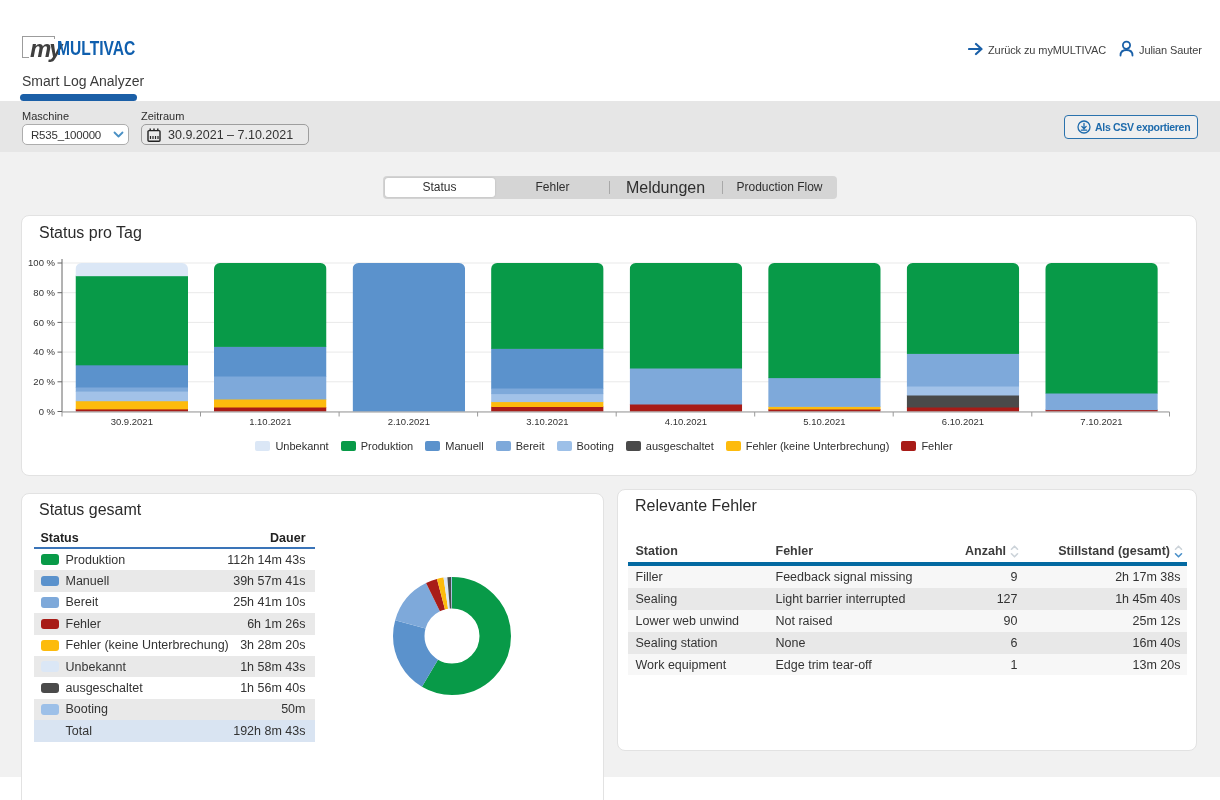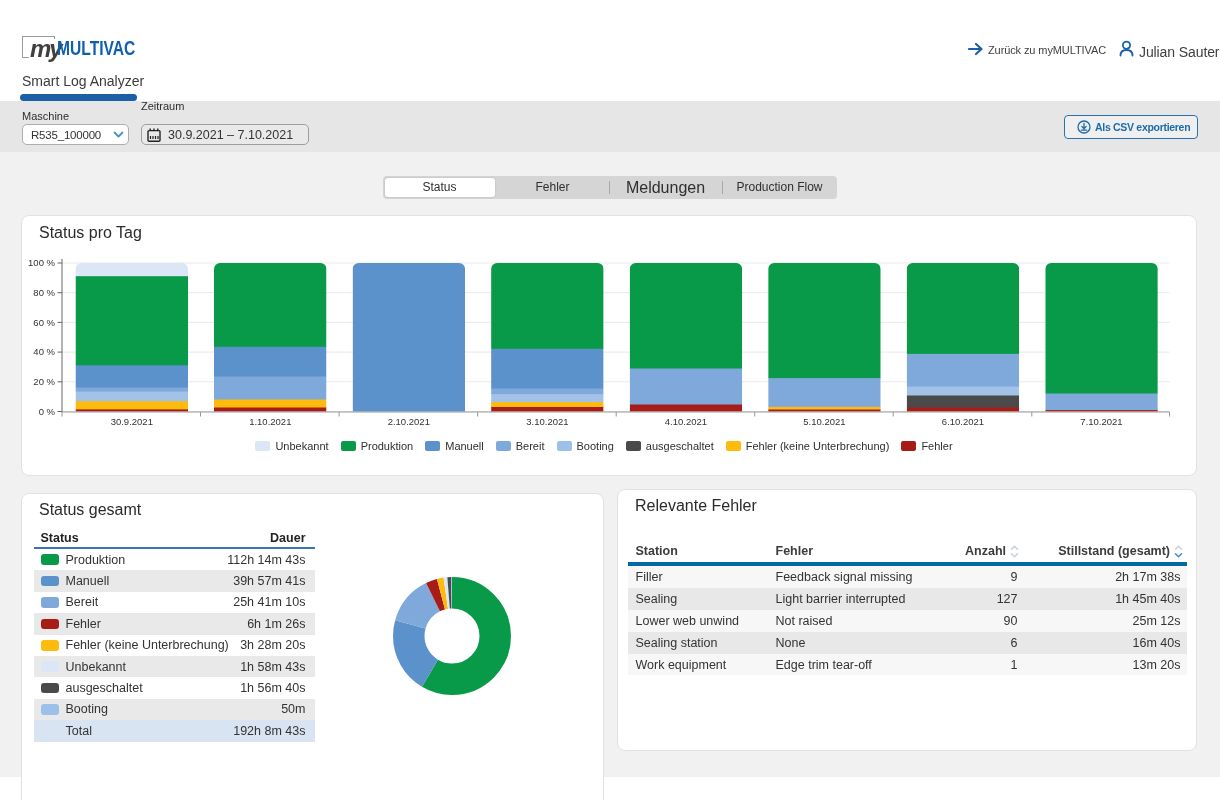--- a/index.html
+++ b/index.html
@@ -36,29 +36,29 @@
 <div class="abs" style="left:20px;top:94px;width:117px;height:7px;background:#1b5fa7;border-radius:3.5px;"></div>
 
 <svg class="abs" style="left:968px;top:42px" width="16" height="14" viewBox="0 0 16 14">
     <path d="M1 7 H13 M8 2 L13.5 7 L8 12" stroke="#1a60a8" stroke-width="2.2" fill="none" stroke-linecap="round" stroke-linejoin="round"></path>
   </svg>
 <div class="abs" style="left:988px;top:43.5px;font-size:11px;color:#3f3f3f;letter-spacing:-0.1px;">Zurück zu myMULTIVAC</div>
 <svg class="abs" style="left:1119px;top:40px" width="15" height="17" viewBox="0 0 15 17">
     <circle cx="7.5" cy="5.2" r="3.6" stroke="#1a60a8" stroke-width="1.8" fill="none"></circle>
     <path d="M1.5 15.5 C1.5 11.6 4.2 10 7.5 10 C10.8 10 13.5 11.6 13.5 15.5" stroke="#1a60a8" stroke-width="1.8" fill="none" stroke-linecap="round"></path>
   </svg>
-<div class="abs" style="left:1139px;top:43.5px;font-size:14px;color:#3f3f3f;letter-spacing:-0.1px;">Julian Sauter</div>
+<div class="abs" style="left:1139px;top:43.5px;font-size:11px;color:#3f3f3f;letter-spacing:-0.1px;">Julian Sauter</div>
 
 <div class="abs" style="left:22px;top:110px;font-size:11px;color:#2e2e2e;">Maschine</div>
 <div class="abs" style="left:22px;top:124px;width:107px;height:21px;background:#fff;border:1px solid #adadad;border-radius:5px;"></div>
 <div class="abs" style="left:31px;top:129px;font-size:11.5px;color:#333;letter-spacing:-0.2px;">R535_100000</div>
 <svg class="abs" style="left:113px;top:131px" width="11" height="8" viewBox="0 0 11 8">
     <path d="M1.5 1.5 L5.5 5.5 L9.5 1.5" stroke="#4a90c4" stroke-width="1.8" fill="none" stroke-linecap="round" stroke-linejoin="round"></path>
   </svg>
-<div class="abs" style="left:141px;top:100px;font-size:11px;color:#2e2e2e;">Zeitraum</div>
+<div class="abs" style="left:141px;top:110px;font-size:11px;color:#2e2e2e;">Zeitraum</div>
 <div class="abs" style="left:141px;top:124px;width:168px;height:21px;background:#e9e9e9;border:1px solid #9e9e9e;border-radius:5px;"></div>
 <svg class="abs" style="left:147px;top:128px" width="14" height="14" viewBox="0 0 14 14">
     <path d="M3.2 0.5 V3 M7 0.5 V3 M10.8 0.5 V3" stroke="#222" stroke-width="1.4" fill="none"></path>
     <rect x="1" y="2.6" width="12" height="10.6" rx="1" stroke="#222" stroke-width="1.4" fill="none"></rect>
     <path d="M3.5 8 v3 M6 8 v3 M8.5 8 v3 M11 8 v3" stroke="#222" stroke-width="1.2"></path>
   </svg>
 <div class="abs" style="left:168px;top:128px;font-size:12.5px;color:#333;">30.9.2021 – 7.10.2021</div>
 
 <div class="abs" style="left:1064px;top:115px;width:134px;height:24px;border:1.5px solid #2a72ad;border-radius:4px;background:rgba(255,255,255,0.35);"></div>
 <svg class="abs" style="left:1077px;top:120px" width="14" height="14" viewBox="0 0 14 14">

